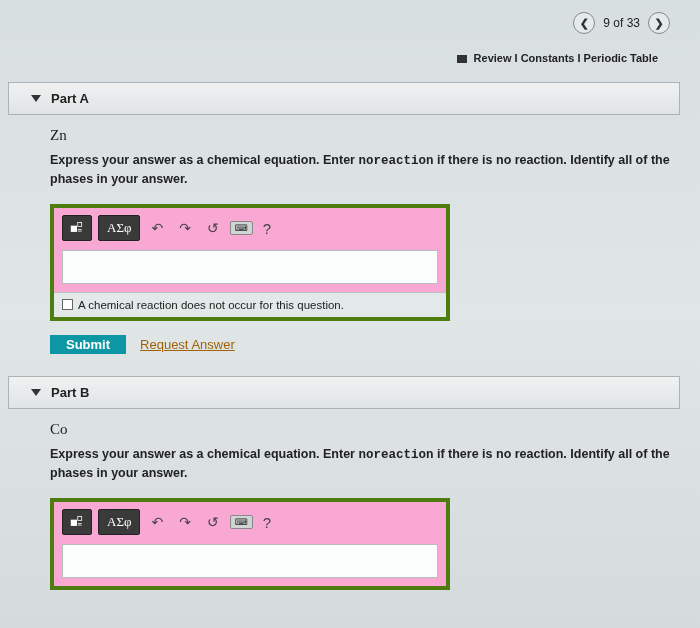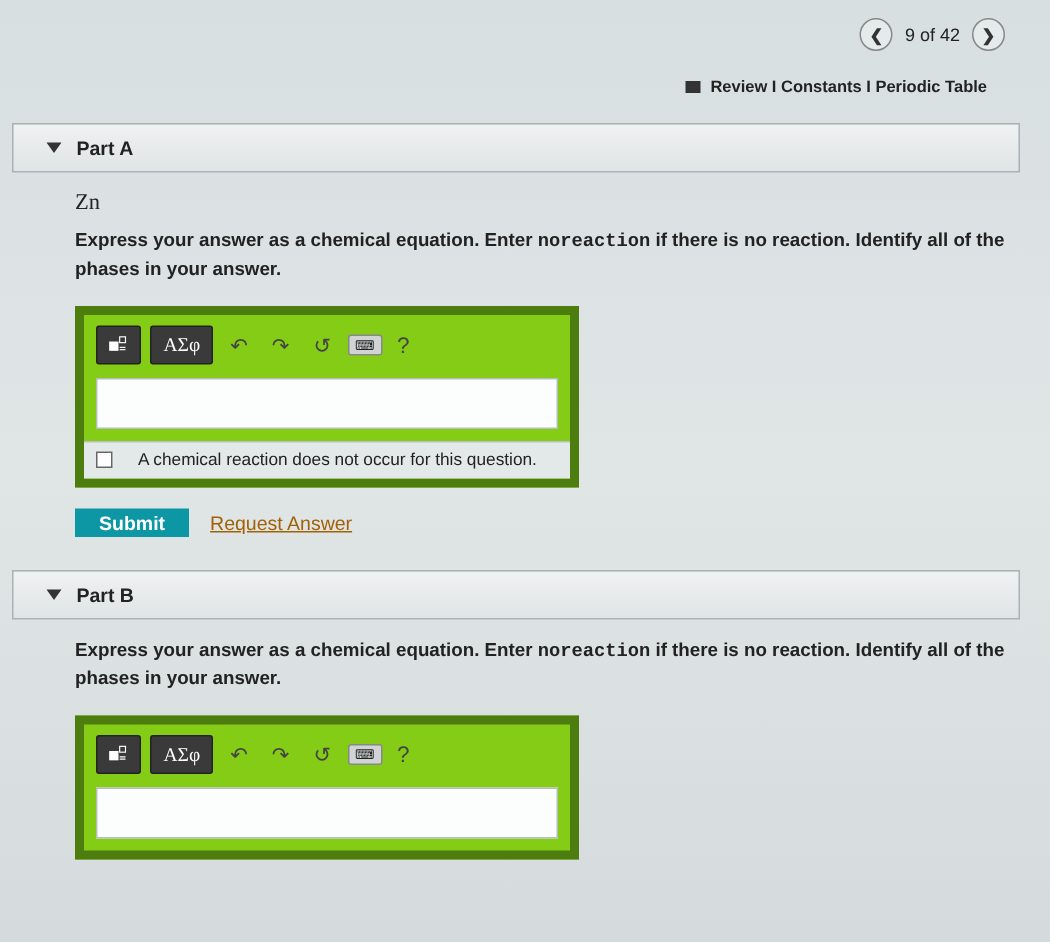--- a/index.html
+++ b/index.html
@@ -79,23 +79,23 @@
       margin-bottom: 8px;
     }
     .instructions {
       font-size: 12.5px;
       font-weight: bold;
       line-height: 1.4;
       margin-bottom: 16px;
     }
     .mono { font-family: 'Courier New', monospace; font-weight: bold; }
     .answer-box {
-      border: 6px solid #4d7c0f;
-      background: #84cc16;
-      width: 336px;
+      border: 4px solid #4d7c0f;
+      background: #f9a8d4;
+      width: 400px;
       position: relative;
     }
     .toolbar {
       display: flex;
       align-items: center;
       gap: 6px;
       padding: 7px 8px;
     }
     .tool-dark {
       background: #3a3a3a;
@@ -146,21 +146,21 @@
       margin: 2px 8px 8px 8px;
       height: 34px;
     }
     .no-reaction-row {
       border-top: 1px solid #b8c0c1;
       padding: 6px 8px;
       background: #e3e8e8;
       font-size: 11.5px;
       display: flex;
       align-items: flex-start;
-      gap: 17px;
+      gap: 5px;
     }
     .checkbox {
       width: 11px; height: 11px;
       border: 1px solid #666;
       background: #fff;
       display: inline-block;
       cursor: pointer;
     }
     .actions {
       display: flex;
@@ -183,21 +183,21 @@
       font-weight: normal;
       text-decoration: underline;
       cursor: pointer;
     }
   </style>
 </head>
 <body>
 
 <div class="top-nav">
   <div class="nav-circle">❮</div>
-  <span>9 of 42</span>
+  <span>9 of 33</span>
   <div class="nav-circle">❯</div>
 </div>
 
 <div class="review-bar">
   <span class="review-icon"></span>
   <span>Review I Constants I Periodic Table</span>
 </div>
 
 <div class="part-a-wrap">
   <div class="part-header">
@@ -238,20 +238,21 @@
     </div>
   </div>
 </div>
 
 <div class="part-b-wrap">
   <div class="part-header">
     <div class="caret-down"></div>
     <span>Part B</span>
   </div>
   <div class="content-block">
+    <div class="element-label">Co</div>
     <div class="instructions">
       <span>Express your answer as a chemical equation. Enter </span><span class="mono">noreaction</span><span> if there is no reaction. Identify all of the phases in your answer.</span>
     </div>
     <div class="answer-box">
       <div class="toolbar">
         <div class="tool-dark tool-templates">
           <svg width="18" height="16" viewBox="0 0 18 16">
             <rect x="1" y="5" width="8" height="8" fill="#fff"></rect>
             <rect x="10" y="1" width="5" height="5" fill="none" stroke="#fff" stroke-width="1"></rect>
             <line x1="10" y1="10" x2="15" y2="10" stroke="#fff" stroke-width="1"></line>

